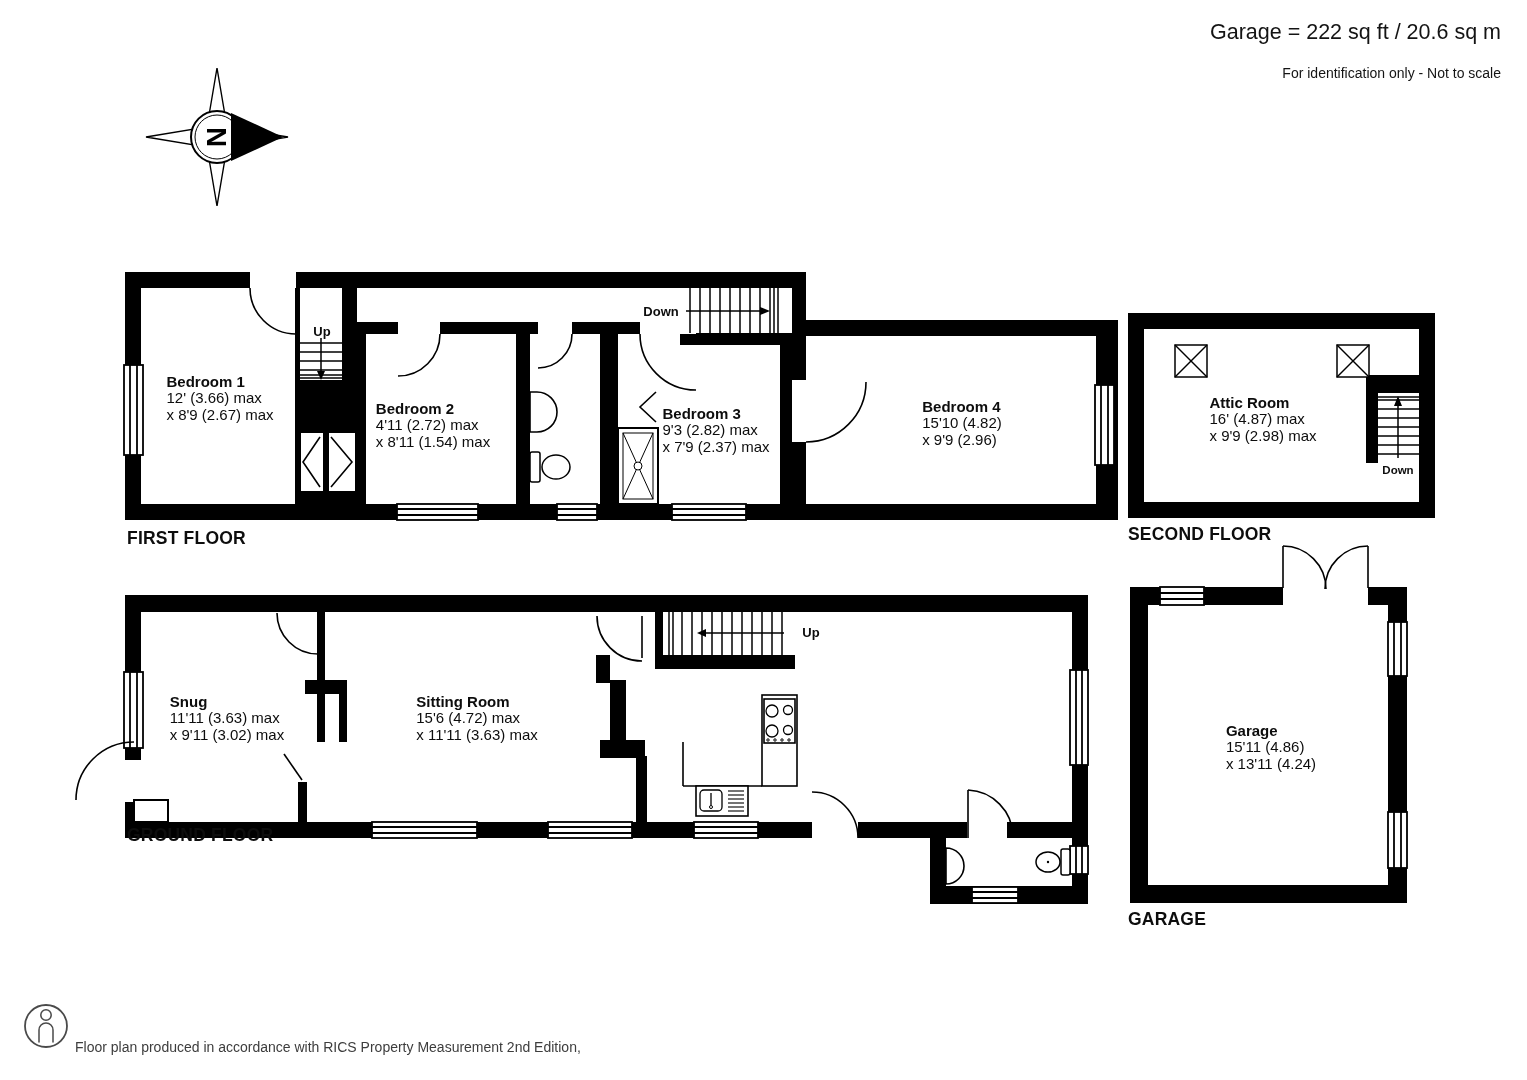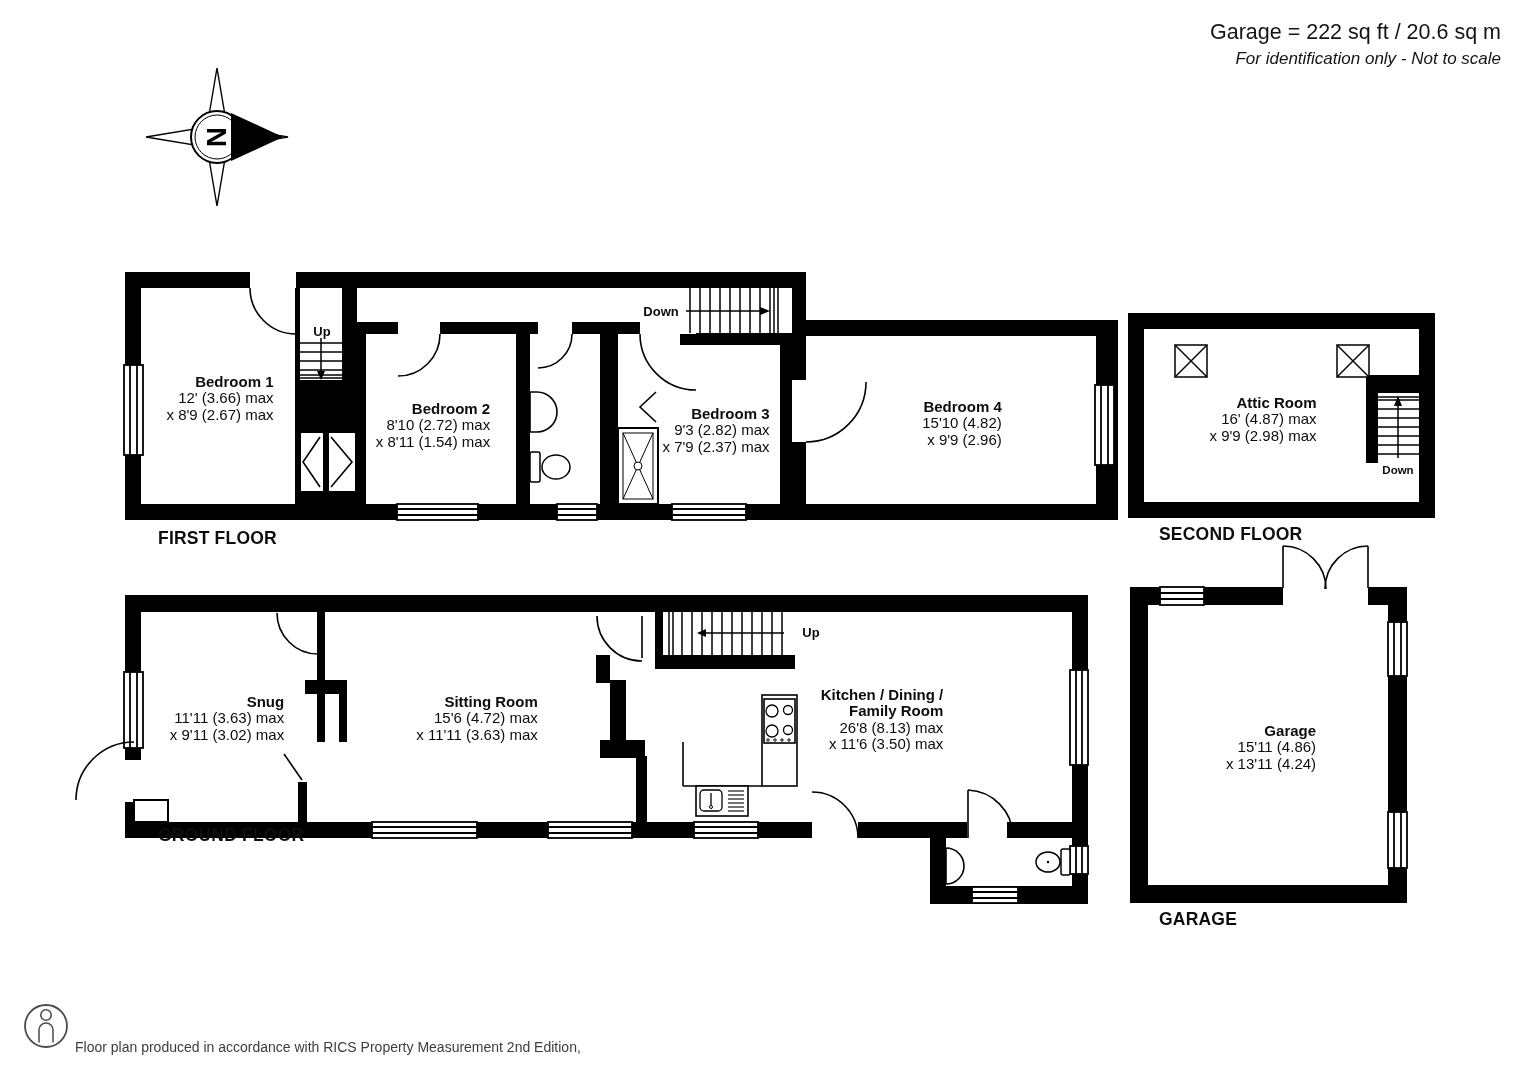--- a/index.html
+++ b/index.html
@@ -2,25 +2,25 @@
 <html><head>
 <meta charset="utf-8">
 <style>
   html,body{margin:0;padding:0;background:#fff;}
   .page{position:relative;width:1527px;height:1080px;background:#fff;overflow:hidden;
         font-family:"Liberation Sans", sans-serif;color:#111;}
   svg text{font-family:"Liberation Sans", sans-serif;}
   .plan-svg{position:absolute;left:0;top:0;}
   .header-block{position:absolute;top:19px;right:26px;text-align:right;color:#141414;}
   .header-line{font-size:21.5px;line-height:27px;font-weight:400;white-space:nowrap;}
-  .header-note{font-size:17px;margin-top:3px;white-space:nowrap;font-style:italic;}
-  .room-label{position:absolute;transform:translateX(-50%);text-align:right;font-size:15px;
+  .header-note{font-size:14px;margin-top:19px;white-space:nowrap;}
+  .room-label{position:absolute;transform:translateX(-50%);text-align:left;font-size:15px;
               line-height:16.4px;white-space:nowrap;color:#0d0d0d;}
   .room-name{font-weight:700;}
-  .floor-label{position:absolute;font-size:17.5px;font-weight:700;letter-spacing:.2px;color:#0d0d0d;white-space:nowrap;margin-left:31px;}
+  .floor-label{position:absolute;font-size:17.5px;font-weight:700;letter-spacing:.2px;color:#0d0d0d;white-space:nowrap;}
   .stair-label{position:absolute;transform:translate(-50%,-50%);font-weight:700;font-size:13px;color:#0d0d0d;}
   .stair-label.small{font-size:11.5px;}
   .footer-text{position:absolute;left:75px;top:1001px;font-size:14px;line-height:18.5px;
                color:#3d3d3d;white-space:pre-wrap;}
 </style>
 </head>
 <body>
 
 <div class="page">
 
@@ -344,21 +344,21 @@
     <div class="header-note">For identification only - Not to scale</div>
   </div>
 
   <div class="room-label" style="left:220px;top:374px">
     <div class="room-name">Bedroom 1</div>
     <div>12' (3.66) max</div>
     <div>x 8'9 (2.67) max</div>
   </div>
   <div class="room-label" style="left:433px;top:401px">
     <div class="room-name">Bedroom 2</div>
-    <div>8'10 (2.72) max</div>
+    <div>4'11 (2.72) max</div>
     <div>x 8'11 (1.54) max</div>
   </div>
   <div class="room-label" style="left:716px;top:406px">
     <div class="room-name">Bedroom 3</div>
     <div>9'3 (2.82) max</div>
     <div>x 7'9 (2.37) max</div>
   </div>
   <div class="room-label" style="left:962px;top:399px">
     <div class="room-name">Bedroom 4</div>
     <div>15'10 (4.82)</div>
@@ -372,26 +372,20 @@
   <div class="room-label" style="left:227px;top:694px">
     <div class="room-name">Snug</div>
     <div>11'11 (3.63) max</div>
     <div>x 9'11 (3.02) max</div>
   </div>
   <div class="room-label" style="left:477px;top:694px">
     <div class="room-name">Sitting Room</div>
     <div>15'6 (4.72) max</div>
     <div>x 11'11 (3.63) max</div>
   </div>
-  <div class="room-label" style="left:882px;top:687px">
-    <div class="room-name">Kitchen / Dining /</div>
-    <div class="room-name">Family Room</div>
-    <div>26'8 (8.13) max</div>
-    <div>x 11'6 (3.50) max</div>
-  </div>
   <div class="room-label" style="left:1271px;top:723px">
     <div class="room-name">Garage</div>
     <div>15'11 (4.86)</div>
     <div>x 13'11 (4.24)</div>
   </div>
 
   <div class="stair-label" style="left:322px;top:331px">Up</div>
   <div class="stair-label" style="left:661px;top:311px">Down</div>
   <div class="stair-label" style="left:811px;top:632px">Up</div>
   <div class="stair-label small" style="left:1398px;top:470px">Down</div>

